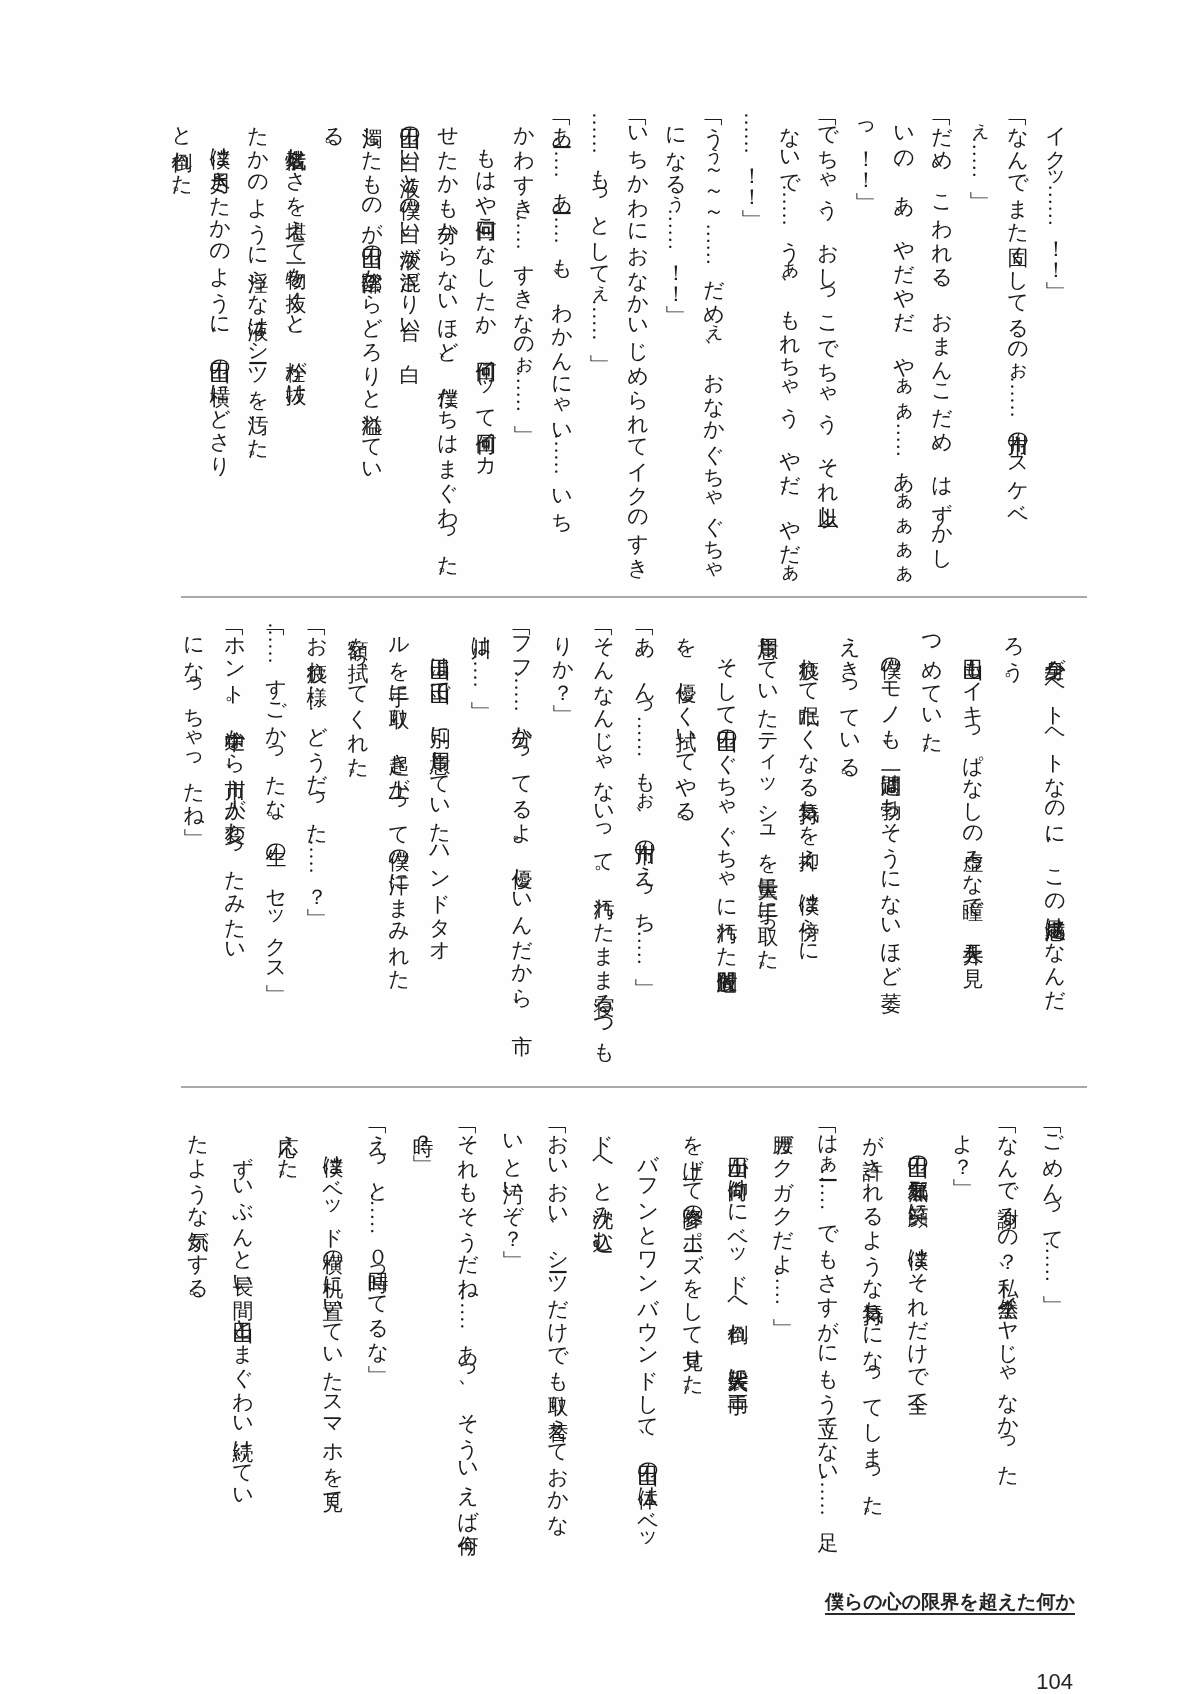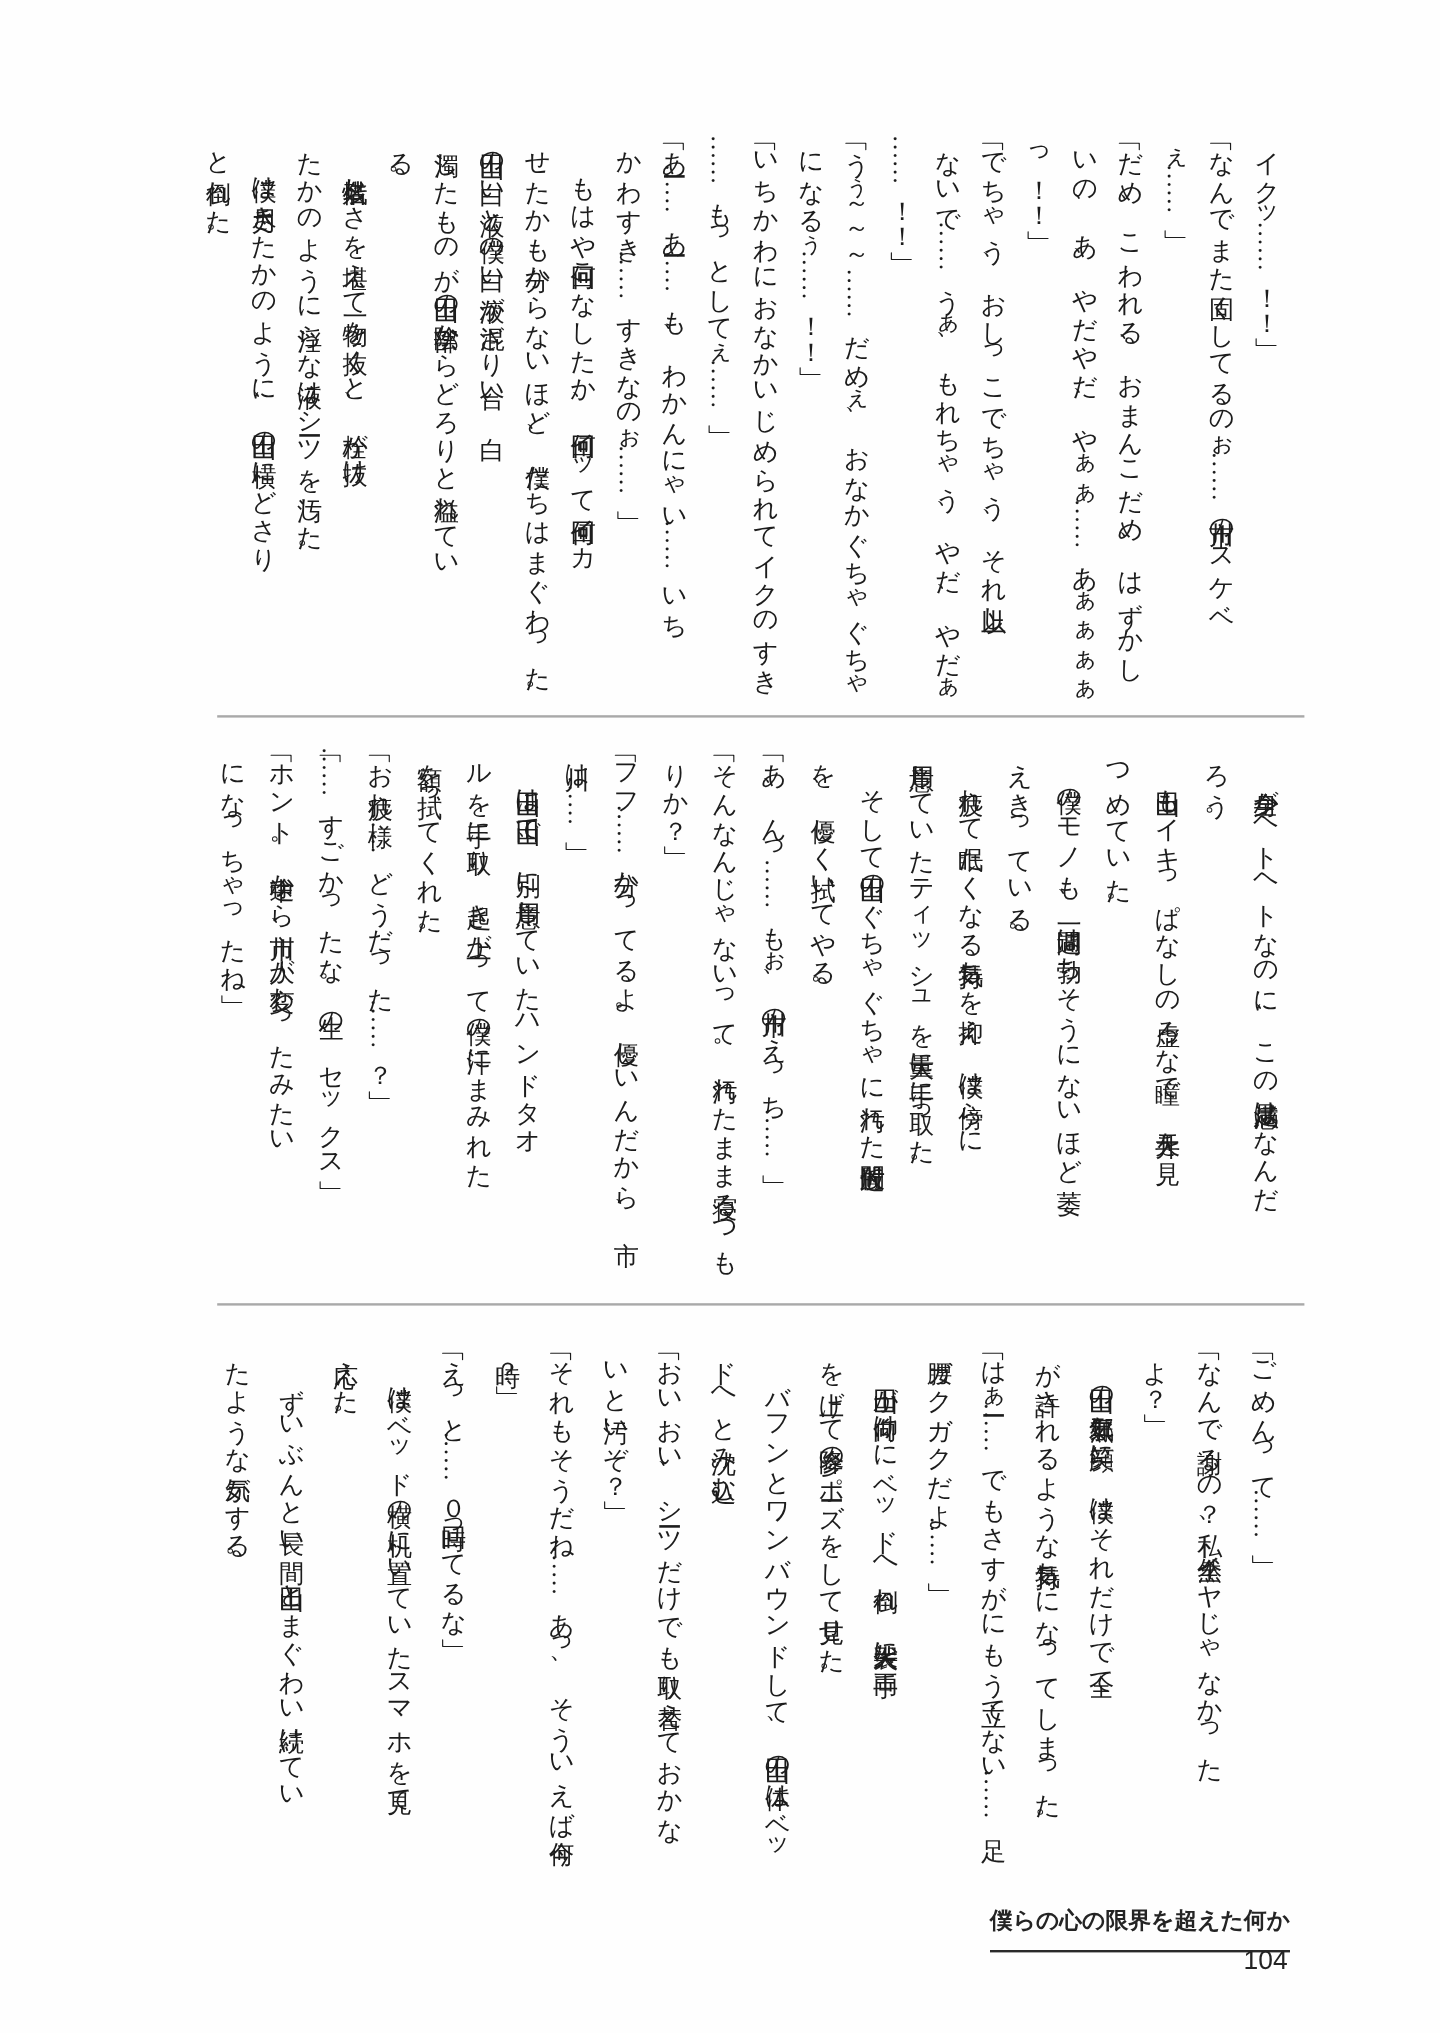--- a/index.html
+++ b/index.html
@@ -48,27 +48,27 @@
   #divider-2 { top: 1086px; }
   .footer-title {
     position: absolute;
     right: 125px;
     top: 1592px;
     font-family: "Liberation Sans", sans-serif;
     font-weight: bold;
     font-size: 19px;
     color: #242424;
     border-bottom: 2px solid #2a2a2a;
-    padding-bottom: 12px;
+    padding-bottom: 0;
     line-height: 1.1;
   }
   .page-number {
     position: absolute;
     right: 127px;
-    top: 1622px;
+    top: 1670px;
     font-family: "Liberation Sans", sans-serif;
     font-size: 22px;
     color: #242424;
     line-height: 1.1;
   }
 </style>
 </head>
 <body>
 
 <div class="page">

